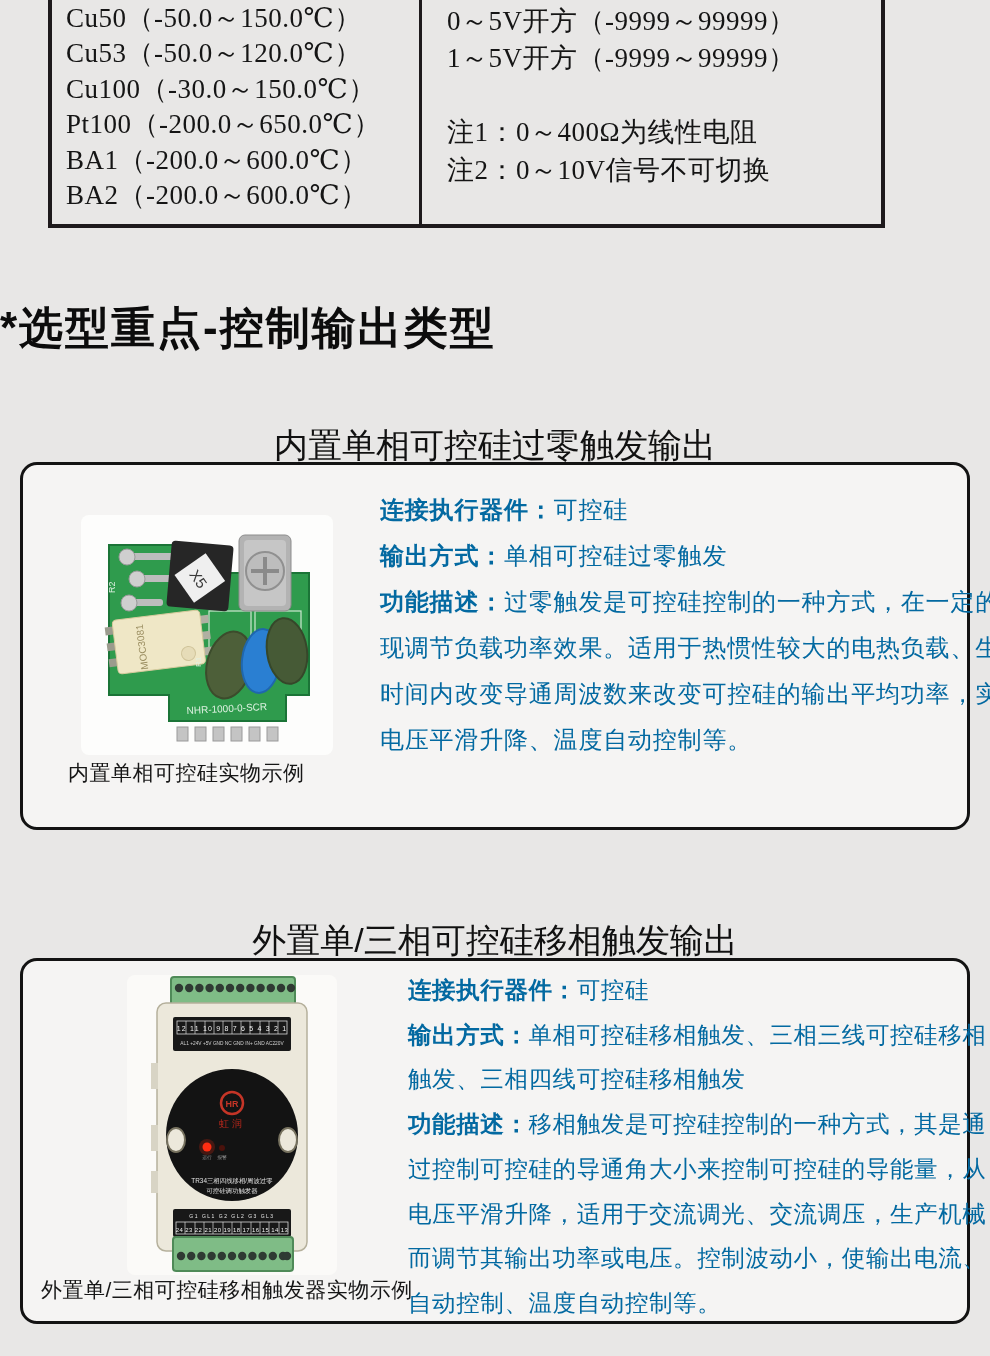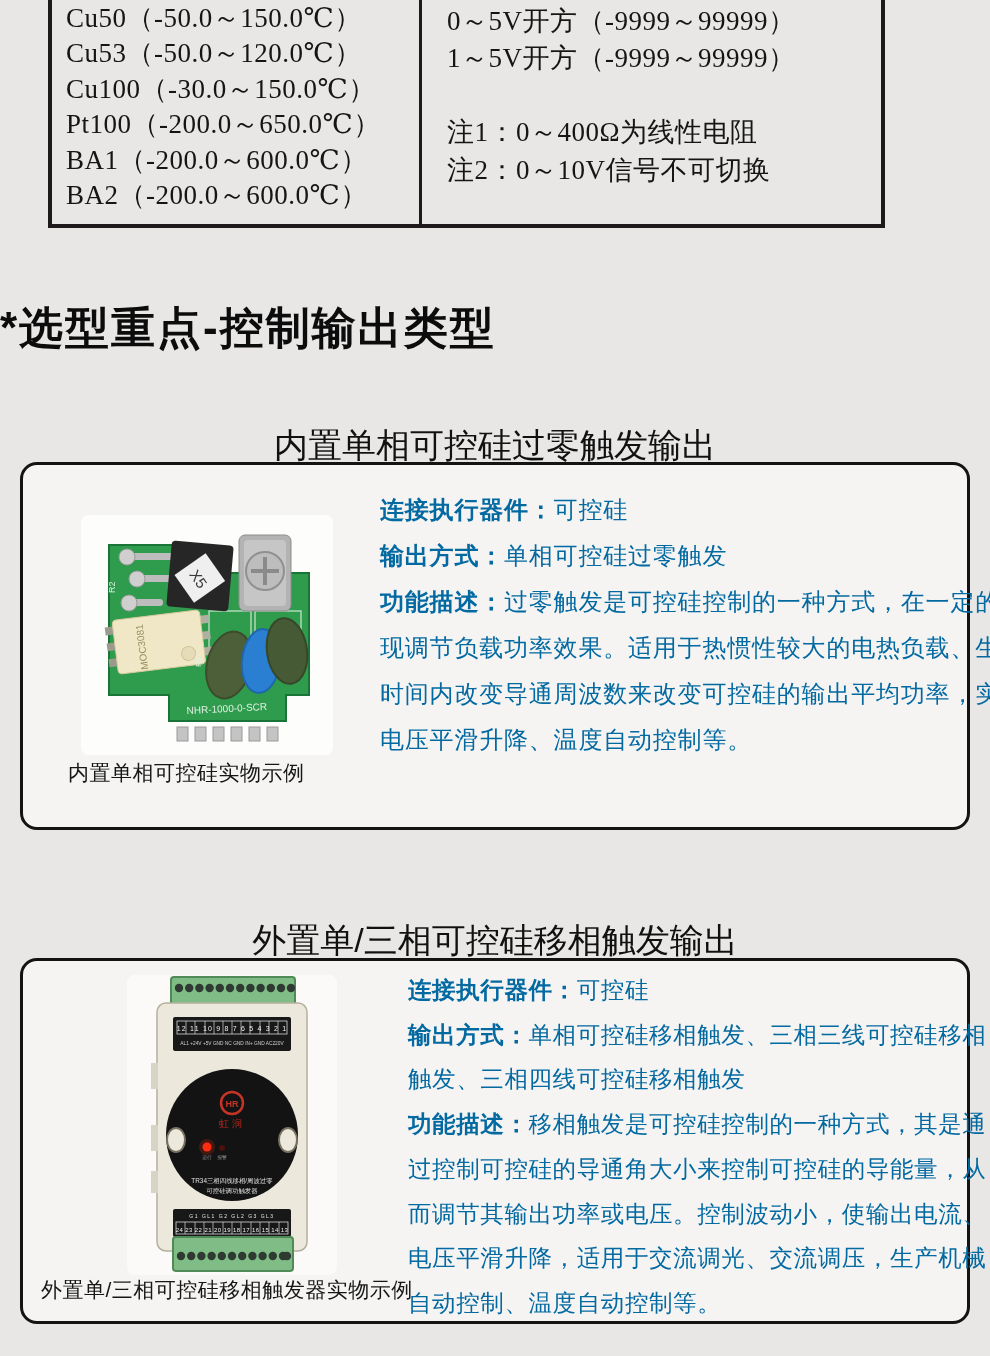--- a/index.html
+++ b/index.html
@@ -223,19 +223,19 @@
           <circle cx="160" cy="281" r="4.2"></circle>
       </g>
     </svg>
     <div class="caption cap2">外置单/三相可控硅移相触发器实物示例</div>
     <div class="body-text">
         <div class="tline"><span class="b">连接执行器件：</span><span>可控硅</span></div>
         <div class="tline"><span class="b">输出方式：</span><span>单相可控硅移相触发、三相三线可控硅移相</span></div>
         <div class="tline"><span>触发、三相四线可控硅移相触发</span></div>
         <div class="tline"><span class="b">功能描述：</span><span>移相触发是可控硅控制的一种方式，其是通</span></div>
         <div class="tline"><span>过控制可控硅的导通角大小来控制可控硅的导能量，从</span></div>
+        <div class="tline"><span>电压平滑升降，适用于交流调光、交流调压，生产机械</span></div>
         <div class="tline"><span>而调节其输出功率或电压。控制波动小，使输出电流、</span></div>
-        <div class="tline"><span>电压平滑升降，适用于交流调光、交流调压，生产机械</span></div>
         <div class="tline"><span>自动控制、温度自动控制等。</span></div>
       </div>
   </div>
 
 </div>
 
 </body></html>

